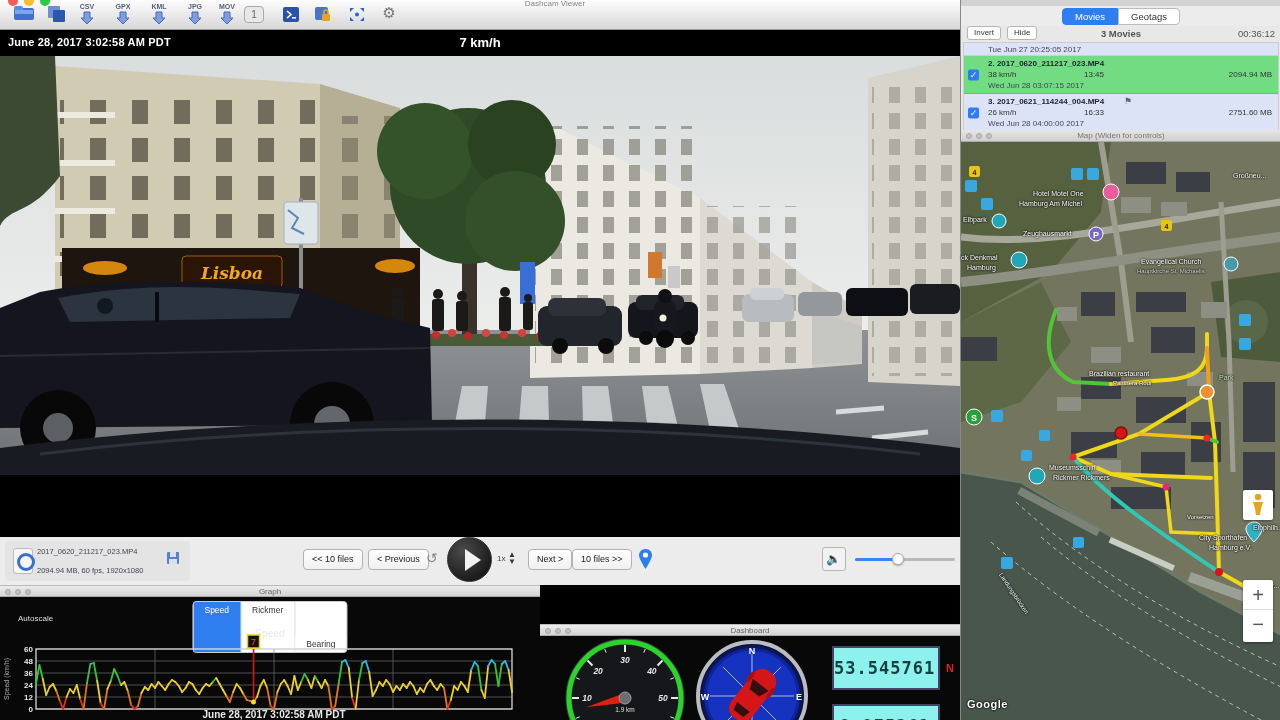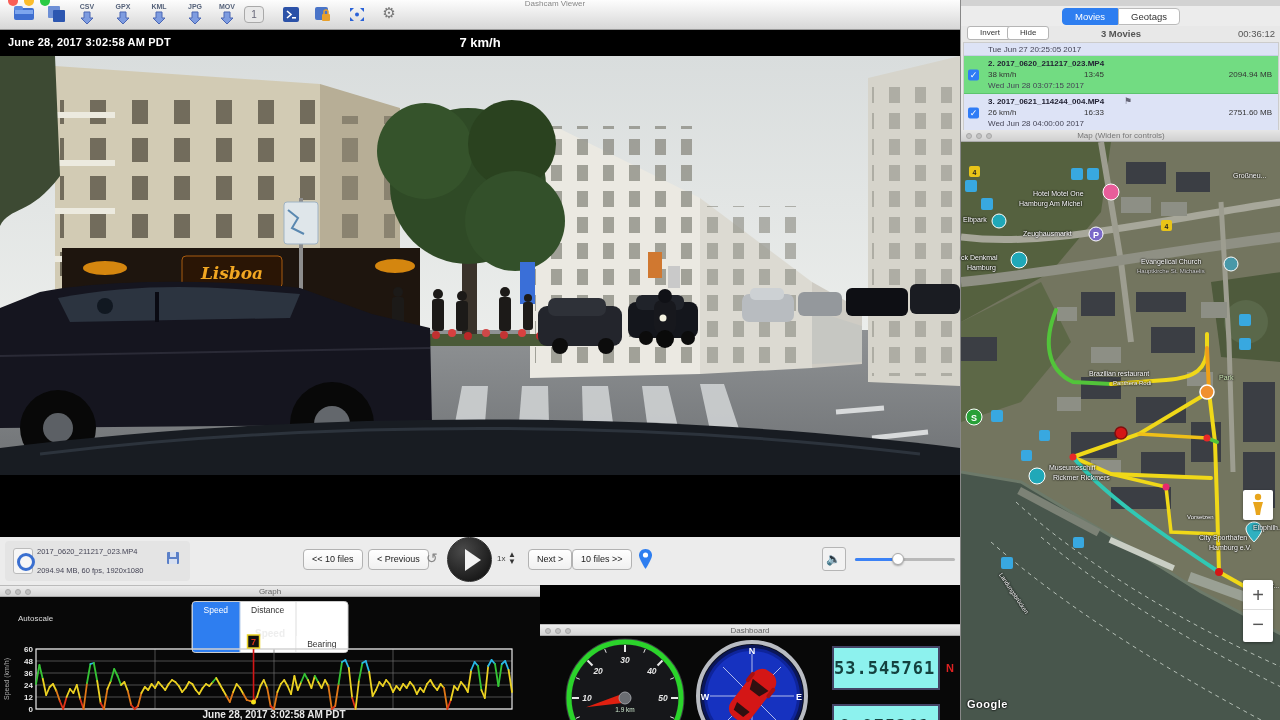--- a/index.html
+++ b/index.html
@@ -73,21 +73,21 @@
   .lcd-unit { position:absolute; left:114px; color:#e02222; font-weight:bold; font-size:11px; }
 
   
   #rpanel { left:960px; top:0; width:320px; height:720px; background:#e8e8e8; border-left:1px solid #888; }
   #rtitle { position:absolute; left:0; top:0; width:320px; height:6px; background:#d2d2d2; }
   #rtabs { position:absolute; left:0; top:6px; width:320px; height:20px; background:#ececec; text-align:center; }
   .rtab { display:inline-block; font-size:9.5px; padding:2px 12px; border:1px solid #bbb; background:#fff; color:#333; }
   .rtab.sel { background:#2e7ef0; color:#fff; border-color:#2e7ef0; }
   #rhead { position:absolute; left:0; top:26px; width:320px; height:16px; }
   .rbtn { position:absolute; top:0px; height:14px; background:#fff; border:1px solid #b5b5b5; border-radius:3px;
-    font-size:8px; color:#333; line-height:12px; padding:0 12px; }
+    font-size:8px; color:#333; line-height:12px; padding:0 6px; }
   #rcount { position:absolute; left:0; width:100%; text-align:center; top:2px; font-size:9.5px; color:#555; font-weight:bold; }
   #rtime { position:absolute; right:6px; top:2px; font-size:9.5px; color:#555; }
   #mlist { position:absolute; left:2px; top:42px; width:316px; height:92px; background:#ec4899; overflow:hidden;
     border:1px solid #ccc; font-size:8px; color:#333; }
   .mrow { position:relative; width:100%; }
   .mrow .cb { position:absolute; left:4px; top:50%; transform:translateY(-50%); width:11px; height:11px;
     background:#2f7cf6; border-radius:2px; color:#fff; font-size:9px; line-height:11px; text-align:center; }
   .mrow .fn { position:absolute; left:24px; top:3px; font-weight:bold; color:#223; font-size:8px; }
   .mrow .sp { position:absolute; left:24px; top:14px; }
   .mrow .du { position:absolute; left:120px; top:14px; }
@@ -376,21 +376,21 @@
     <div class="panel-h">
       <span class="pdots">
           <i></i>
           <i></i>
           <i></i>
         </span>
       <span>Graph</span>
     </div>
     <div id="graph-tabs">
       <span class="gt sel">Speed</span>
-      <span class="gt">Distance</span>
+      <span class="gt">Rickmer</span>
       <span class="gt" style="border-right:none;margin-top:34px;">Bearing</span>
     </div>
     <span id="autoscale">Autoscale</span>
     <div id="gtitle">Speed</div>
     <svg id="speedchart" width="540" height="123" viewBox="0 0 540 123" style="position:absolute; left:0; top:12px;">
         <line x1="36" x2="512" y1="52" y2="52" stroke="#6e6e6e" stroke-width="0.7"></line>
         <line x1="36" x2="512" y1="64" y2="64" stroke="#6e6e6e" stroke-width="0.7"></line>
         <line x1="36" x2="512" y1="76" y2="76" stroke="#6e6e6e" stroke-width="0.7"></line>
         <line x1="36" x2="512" y1="88" y2="88" stroke="#6e6e6e" stroke-width="0.7"></line>
         <line x1="36" x2="512" y1="100" y2="100" stroke="#6e6e6e" stroke-width="0.7"></line>

